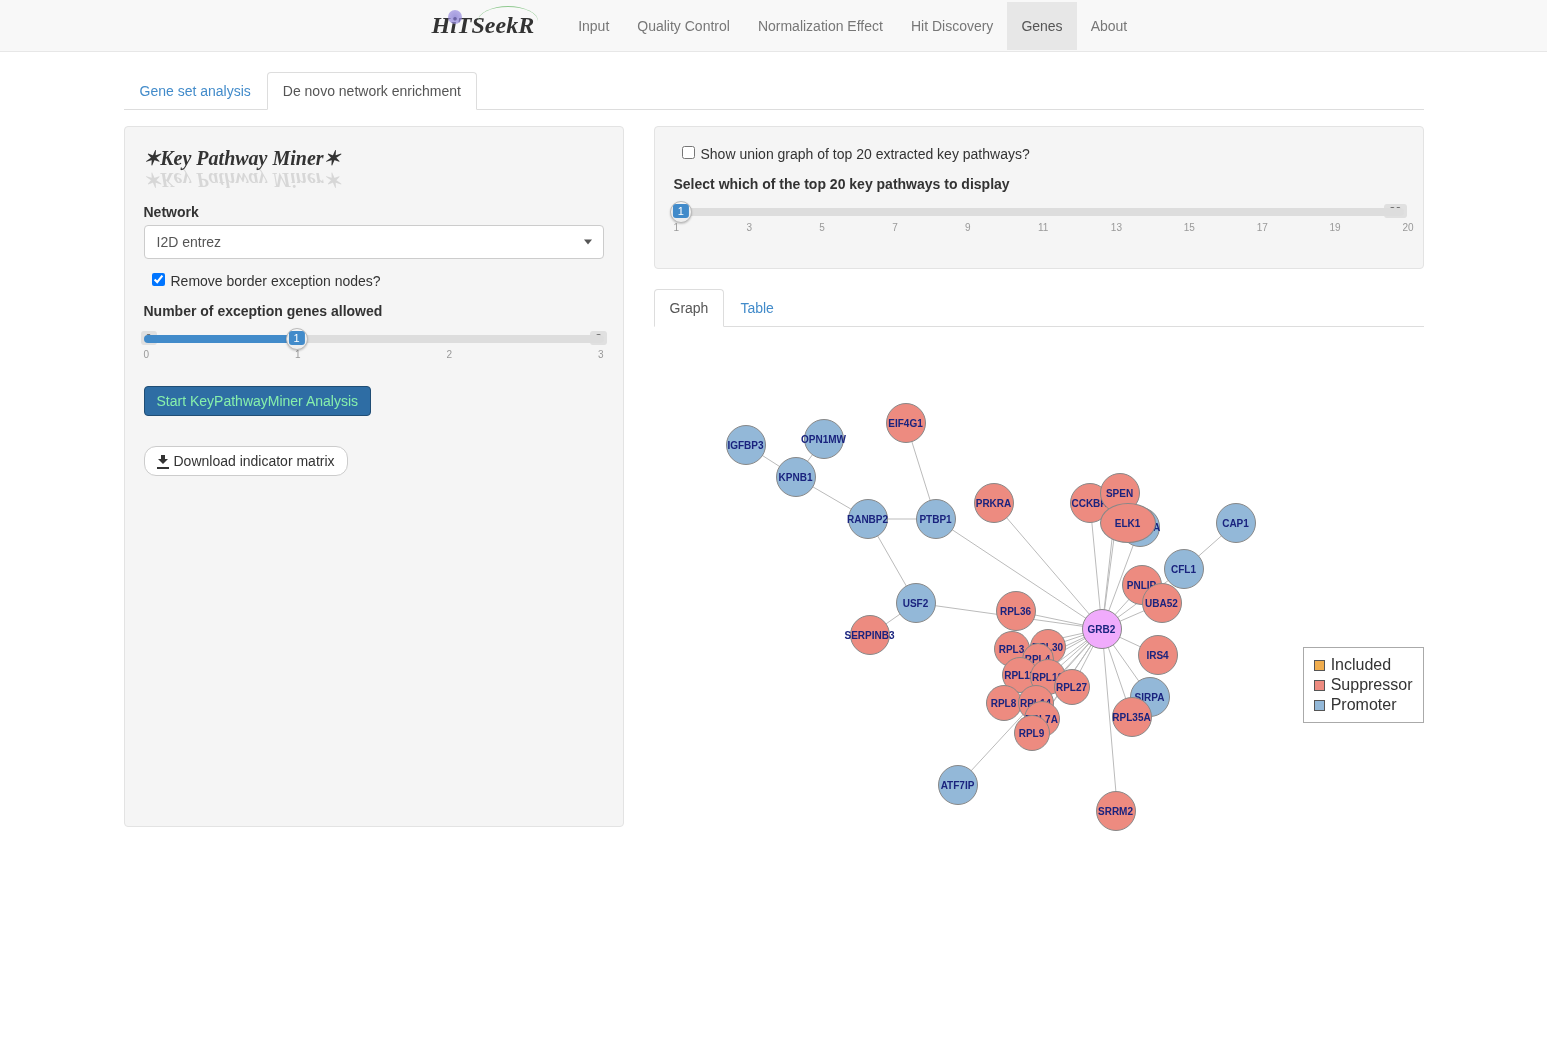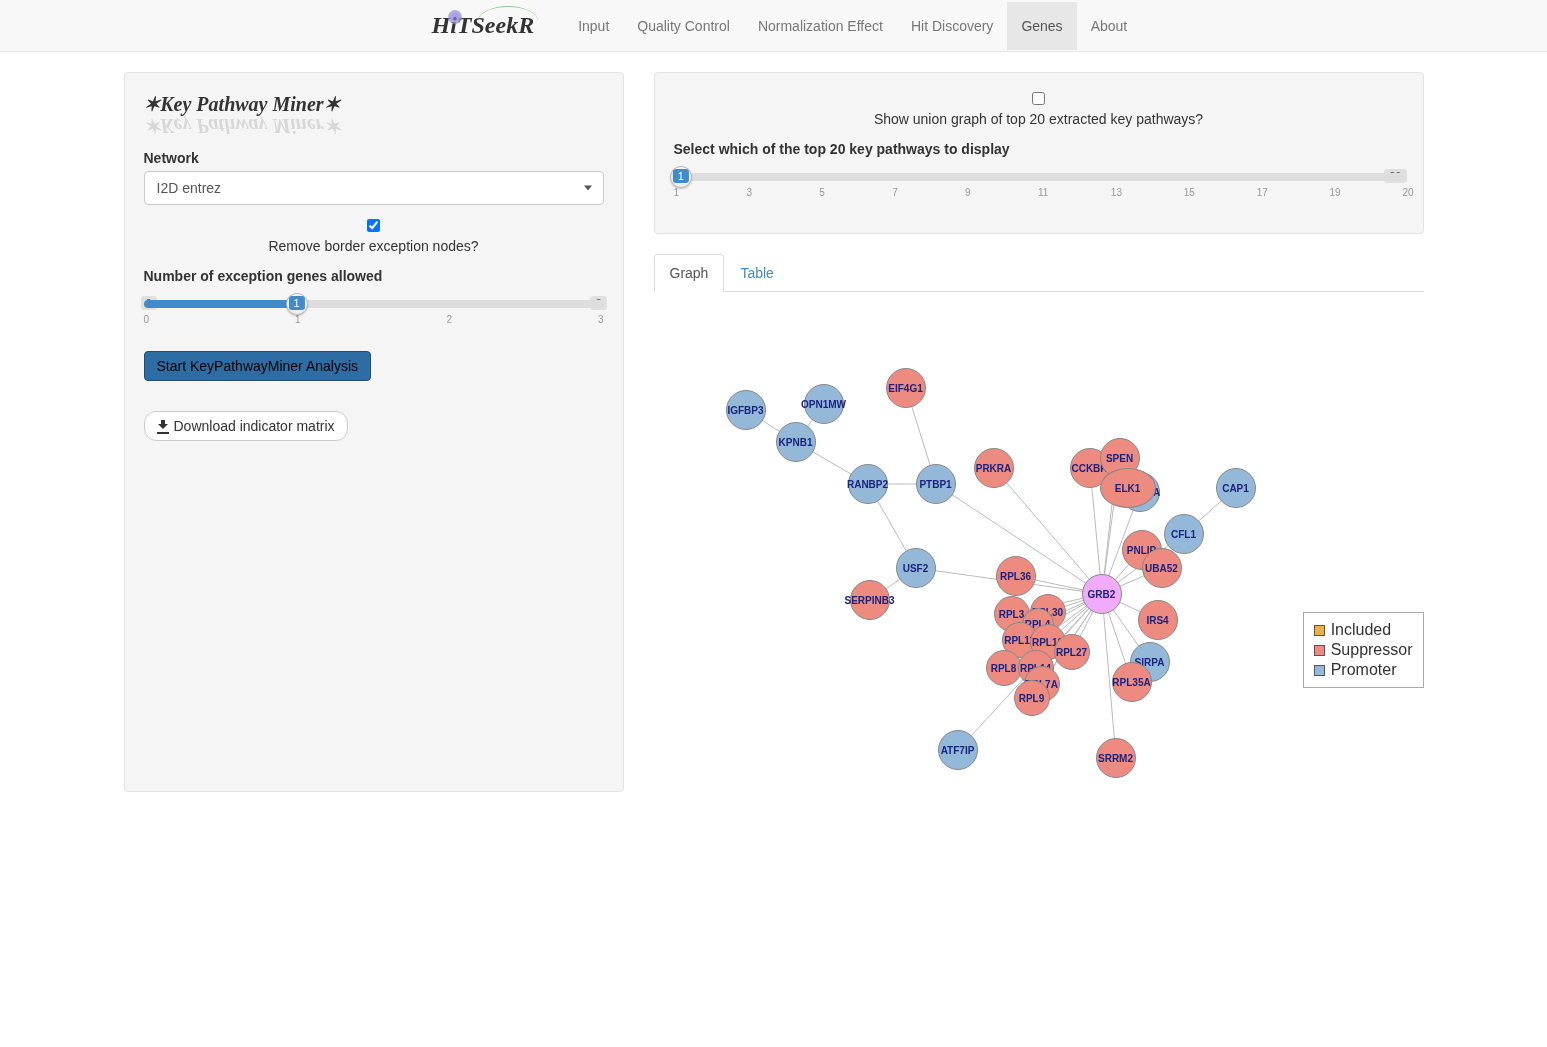--- a/index.html
+++ b/index.html
@@ -17,30 +17,30 @@
 .sub-tabs .tab { padding: 10px 15px; cursor: pointer; color: #428bca; border: 1px solid transparent; margin-bottom: -1px; border-radius: 4px 4px 0 0; }
 .sub-tabs .tab.active { color: #555; border: 1px solid #ddd; border-bottom-color: #fff; background: #fff; }
 .row { display: flex; gap: 30px; }
 .left-panel { width: 500px; background: #f5f5f5; border: 1px solid #e3e3e3; border-radius: 4px; padding: 19px; }
 .kpm-title { font-family: Georgia, serif; font-weight: bold; font-size: 20px; font-style: italic; color: #333; position: relative; }
 .kpm-reflection { transform: scaleY(-1); opacity: 0.15; margin-top: -2px; margin-bottom: 12px; }
 .form-label { font-weight: bold; margin-bottom: 5px; display: block; font-size: 14px; }
 .select-wrap { position: relative; }
 .form-select { width: 100%; padding: 6px 12px; border: 1px solid #ccc; border-radius: 4px; background: #fff; font-size: 14px; height: 34px; appearance: none; color: #555; }
 .caret-down { position: absolute; right: 12px; top: 50%; transform: translateY(-50%); width: 0; height: 0; border-left: 4px solid transparent; border-right: 4px solid transparent; border-top: 5px solid #555; pointer-events: none; }
-.checkbox-row { display: flex; align-items: center; gap: 6px; margin: 14px 14px; flex-direction: column; }
+.checkbox-row { display: flex; align-items: flex-start; gap: 6px; margin: 14px 8px; }
 .checkbox-row label { font-weight: normal; }
 .slider-container { position: relative; margin: 8px 0 16px 0; }
 .slider-badge { position: absolute; background: #428bca; color: #fff; font-size: 11px; padding: 1px 5px; border-radius: 3px; top: -4px; transform: translateX(-50%); z-index: 2; }
 .slider-track { position: relative; height: 8px; background: #ddd; border-radius: 4px; margin-top: 16px; }
 .slider-fill { position: absolute; height: 100%; background: #428bca; border-radius: 4px 0 0 4px; }
 .slider-handle { position: absolute; width: 22px; height: 22px; background: #eee; border: 1px solid #bbb; border-radius: 50%; top: 50%; transform: translate(-50%, -50%); box-shadow: inset 0 1px 2px rgba(255,255,255,0.8), 0 1px 2px rgba(0,0,0,0.2); }
 .slider-end-badge { position: absolute; background: #e0e0e0; color: #555; font-size: 11px; padding: 1px 5px; border-radius: 3px; top: -4px; }
 .slider-ticks { display: flex; justify-content: space-between; font-size: 10px; color: #999; margin-top: 6px; }
-.btn-primary { background: #2e6da4; border: 1px solid #204d74; color: #000000; padding: 6px 12px; border-radius: 4px; cursor: pointer; font-size: 14px; margin-top: 10px; }
+.btn-primary { background: #2e6da4; border: 1px solid #204d74; color: #86efac; padding: 6px 12px; border-radius: 4px; cursor: pointer; font-size: 14px; margin-top: 10px; }
 .btn-default { background: #fff; border: 1px solid #ccc; color: #333; padding: 6px 12px; border-radius: 12px; cursor: pointer; font-size: 14px; margin-top: 30px; display: inline-flex; align-items: center; gap: 5px; }
 .right-panel { flex: 1; }
 .alert-success { background: #dff0d8; border: 1px solid #d6e9c6; color: #3c763d; padding: 15px; border-radius: 4px; margin-bottom: 20px; }
 .alert-success a { color: #428bca; }
 .well { background: #f5f5f5; border: 1px solid #e3e3e3; border-radius: 4px; padding: 19px; margin-bottom: 20px; }
 .slider-ticks-wide { display: flex; justify-content: space-between; font-size: 10px; color: #999; margin-top: 6px; }
 .slider-ticks-wide span { width: 1px; position: relative; }
 .graph-tabs { display: flex; border-bottom: 1px solid #ddd; }
 .graph-tabs .gtab { padding: 10px 15px; cursor: pointer; color: #428bca; border: 1px solid transparent; margin-bottom: -1px; border-radius: 4px 4px 0 0; }
 .graph-tabs .gtab.active { color: #555; border: 1px solid #ddd; border-bottom-color: #fff; background: #fff; }
@@ -72,20 +72,24 @@
         <li>Quality Control</li>
         <li>Normalization Effect</li>
         <li>Hit Discovery</li>
         <li class="active">Genes</li>
         <li>About</li>
       </ul>
   </div>
 </div>
 
 <div class="content">
+  <div class="sub-tabs">
+    <div class="tab">Gene set analysis</div>
+    <div class="tab active">De novo network enrichment</div>
+  </div>
 
   <div class="row">
     <div class="left-panel">
       <div class="kpm-title">✶<span>Key Pathway Miner</span>✶</div>
       <div class="kpm-title kpm-reflection">✶<span>Key Pathway Miner</span>✶</div>
 
       <label class="form-label">Network</label>
       <div class="select-wrap">
         <select class="form-select">
           <option>I2D entrez</option>
@@ -237,17 +241,17 @@
           <div class="node red" style="left: 348px; top: 330px; width: 36px; height: 36px;">RPL11</div>
           <div class="node red" style="left: 376px; top: 332px; width: 36px; height: 36px;">RPL10</div>
           <div class="node red" style="left: 400px; top: 342px; width: 36px; height: 36px;">RPL27</div>
           <div class="node red" style="left: 332px; top: 358px; width: 36px; height: 36px;">RPL8</div>
           <div class="node red" style="left: 364px; top: 358px; width: 36px; height: 36px;">RPL14</div>
           <div class="node red" style="left: 370px; top: 374px; width: 36px; height: 36px;">RPL7A</div>
           <div class="node red" style="left: 360px; top: 388px; width: 36px; height: 36px;">RPL9</div>
           <div class="node blue" style="left: 476px; top: 350px; width: 40px; height: 40px;">SIRPA</div>
           <div class="node red" style="left: 458px; top: 370px; width: 40px; height: 40px;">RPL35A</div>
           <div class="node blue" style="left: 284px; top: 438px; width: 40px; height: 40px;">ATF7IP</div>
-          <div class="node red" style="left: 442px; top: 446px; width: 40px; height: 40px;">SRRM2</div>
+          <div class="node red" style="left: 442px; top: 464px; width: 40px; height: 40px;">SRRM2</div>
         </div>
     </div>
   </div>
 </div>
 
 </body></html>

